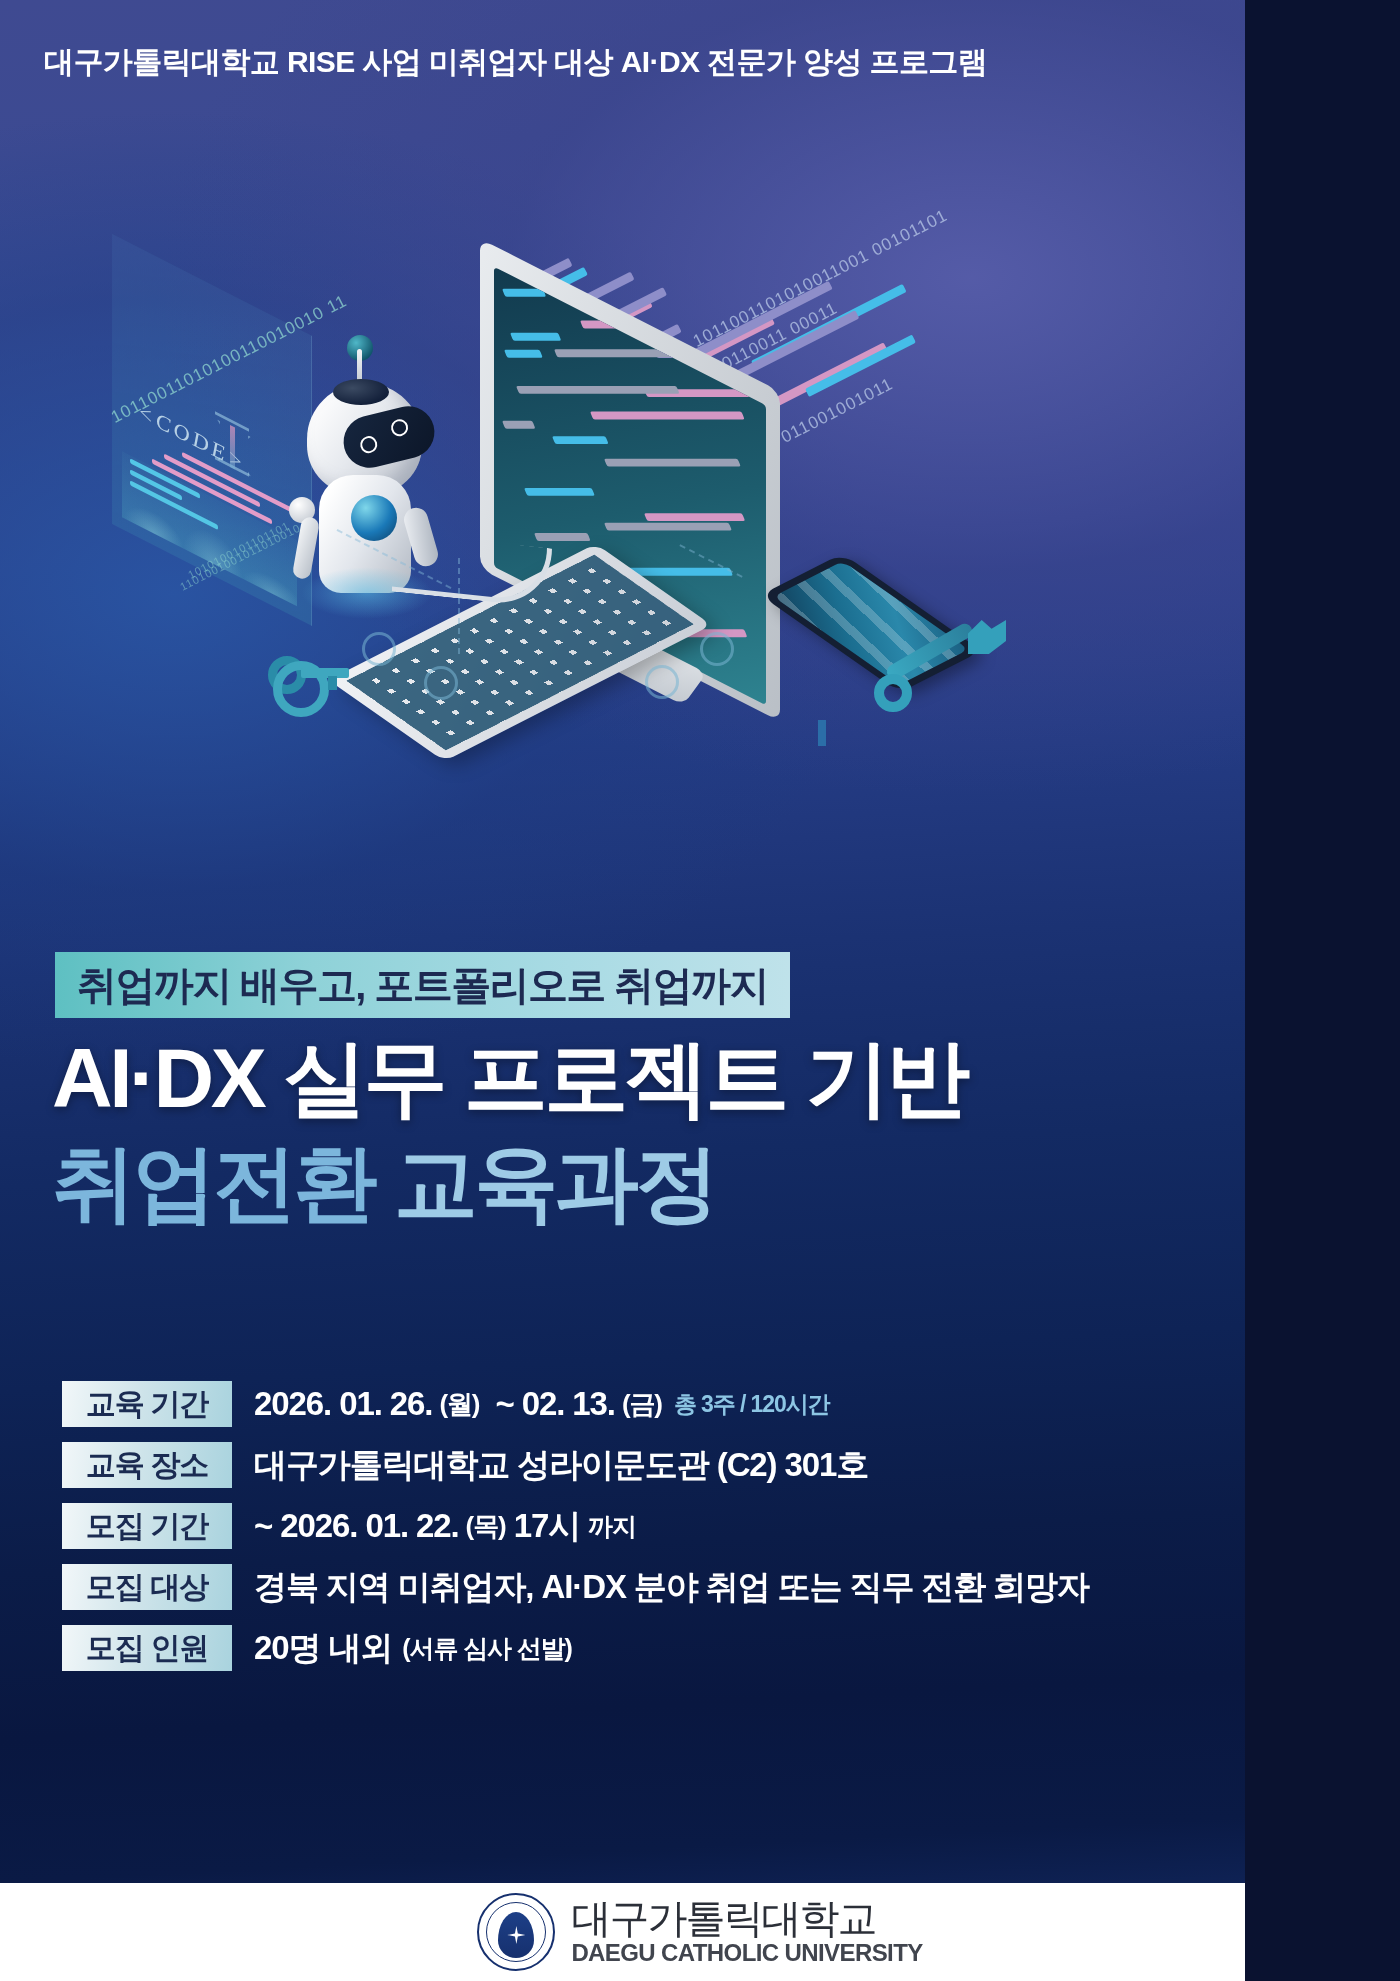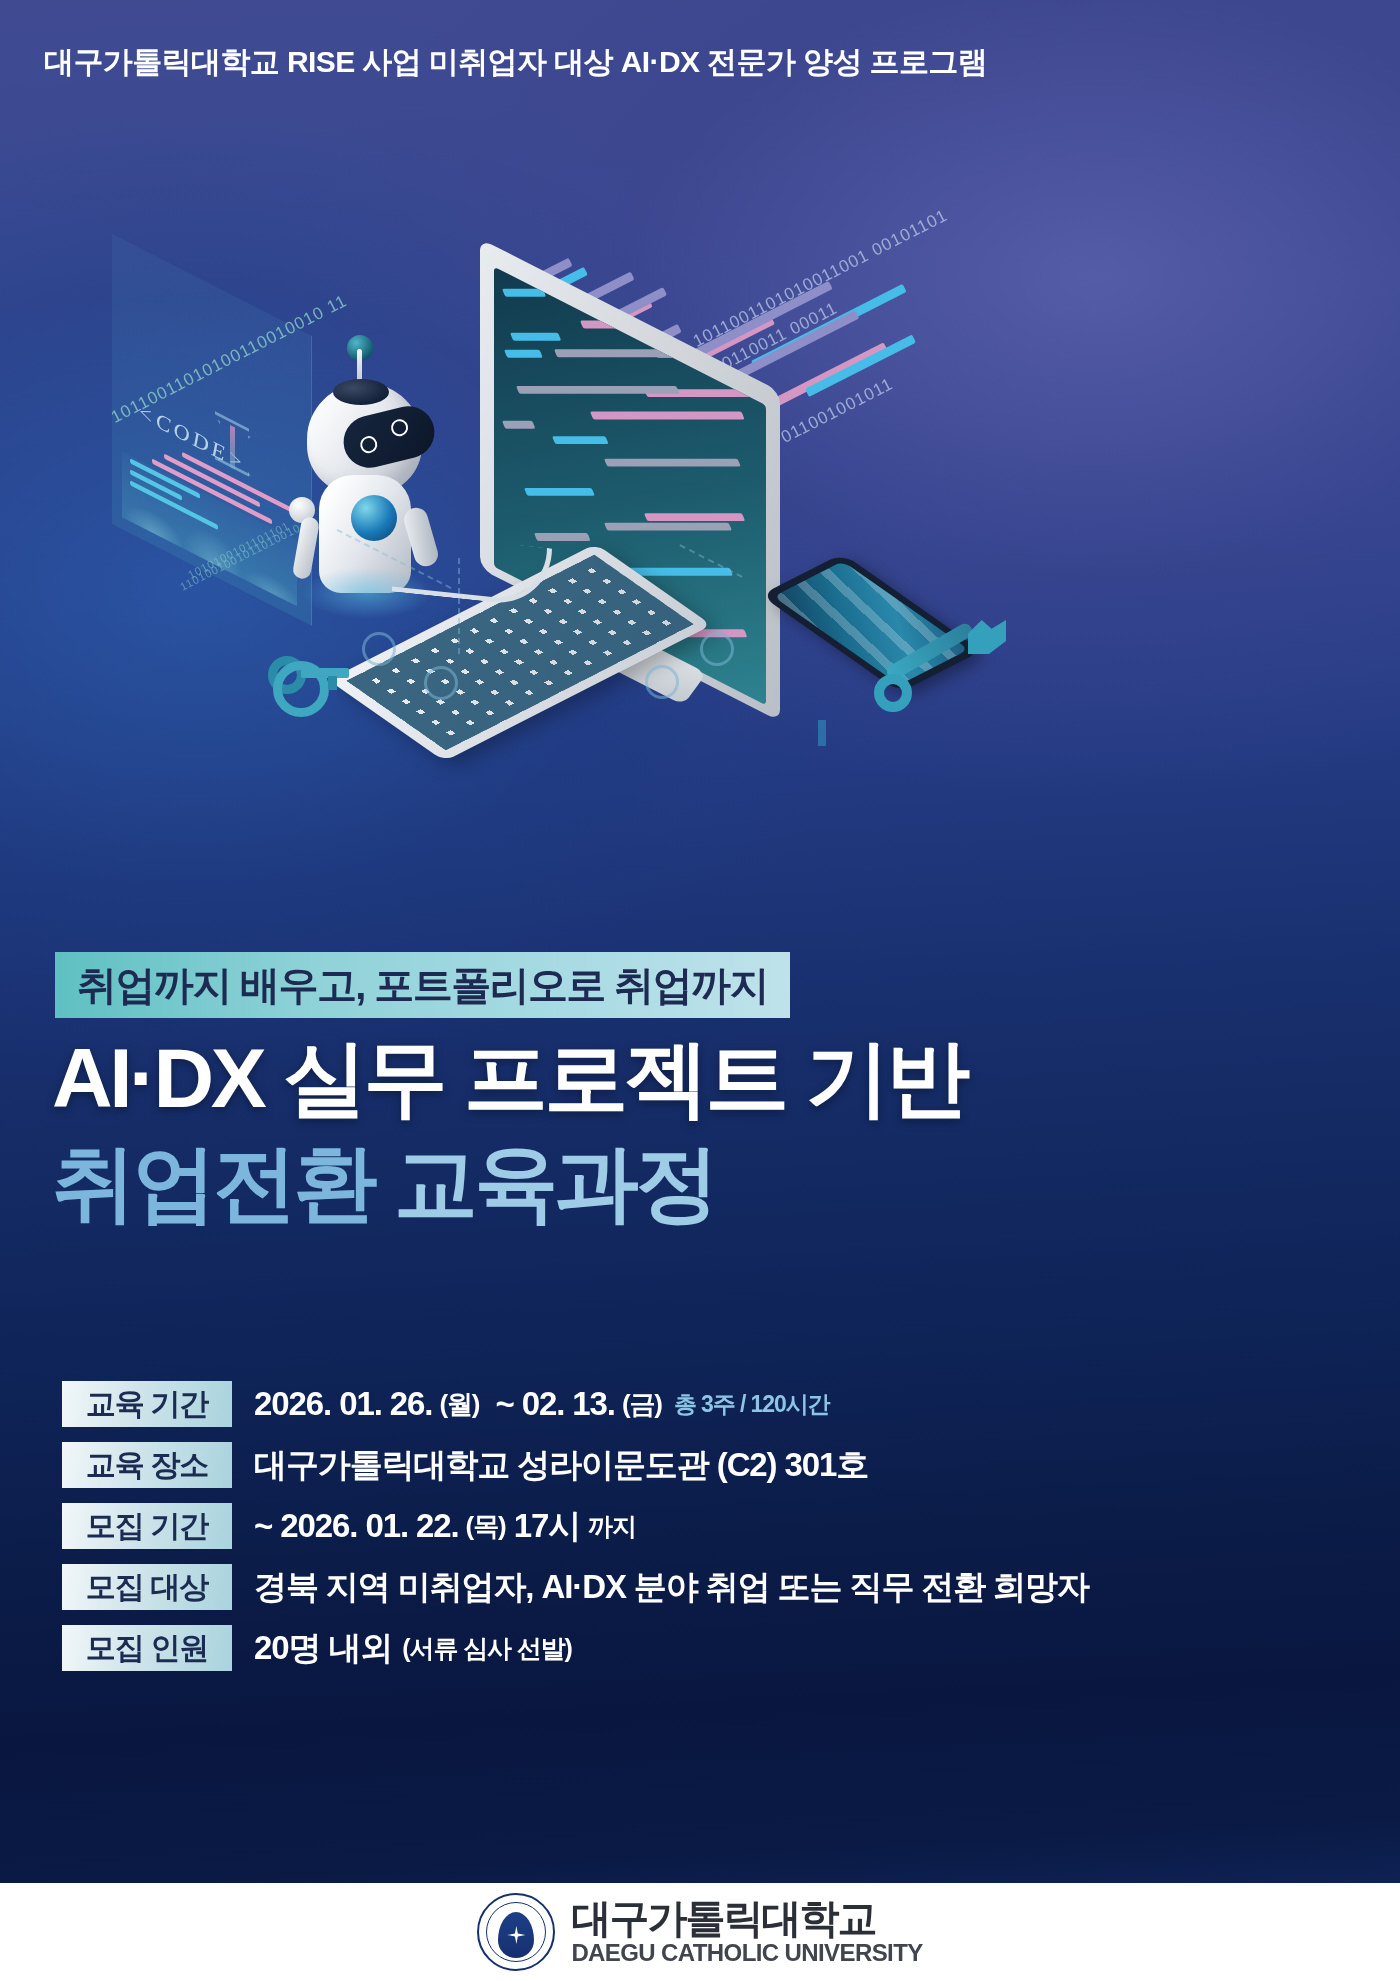--- a/index.html
+++ b/index.html
@@ -3,21 +3,21 @@
 <meta charset="utf-8">
 <style>
   * { margin:0; padding:0; box-sizing:border-box; }
   html,body { width:1400px; height:1981px; }
   body {
     font-family:"Liberation Sans","DejaVu Sans",sans-serif;
     background:#0a1230;
     overflow:hidden;
   }
   .poster {
-    position:relative; width:1400px; height:1981px; overflow:hidden;
+    position:relative; width:1245px; height:1981px; overflow:hidden;
     background:
       radial-gradient(ellipse 1100px 700px at 78% 14%, rgba(86,92,168,0.95) 0%, rgba(60,68,140,0.55) 42%, rgba(0,0,0,0) 74%),
       radial-gradient(ellipse 900px 620px at 14% 30%, rgba(40,86,164,0.85) 0%, rgba(28,60,130,0.45) 48%, rgba(0,0,0,0) 78%),
       linear-gradient(177deg,
         #3f4a91 0%,
         #3c4a92 8%,
         #3a4c98 17%,
         #324593 28%,
         #253c85 38%,
         #1b3273 48%,
@@ -274,21 +274,21 @@
   .crest .inner{ position:absolute; inset:7px; border-radius:50%; border:1.5px solid #16306e; }
   .crest .shield{
     position:absolute; left:50%; top:17px; margin-left:-18px; width:36px; height:46px;
     background:linear-gradient(180deg,#1d3f87,#16306e);
     border-radius:50% 50% 50% 50%/62% 62% 38% 38%;
   }
   .crest .star{ position:absolute; left:50%; top:31px; margin-left:-9px; width:18px; height:18px;
     background:#ffffff;
     clip-path:polygon(50% 0,58% 42%,100% 50%,58% 58%,50% 100%,42% 58%,0 50%,42% 42%); }
   .f-text{ display:flex; flex-direction:column; }
-  .f-ko{ font-size:40px; font-weight:bold; color:#2b2f38; letter-spacing:-2px; line-height:1.05; }
+  .f-ko{ font-size:40px; font-weight:normal; color:#2b2f38; letter-spacing:-2px; line-height:1.05; }
   .f-en{ font-size:24px; font-weight:bold; color:#41454e; letter-spacing:-0.6px; }
 </style>
 </head>
 <body>
 
 <div class="poster">
 
   <div class="header">대구가톨릭대학교 RISE 사업 미취업자 대상 AI·DX 전문가 양성 프로그램</div>
 
   <div class="illo">

